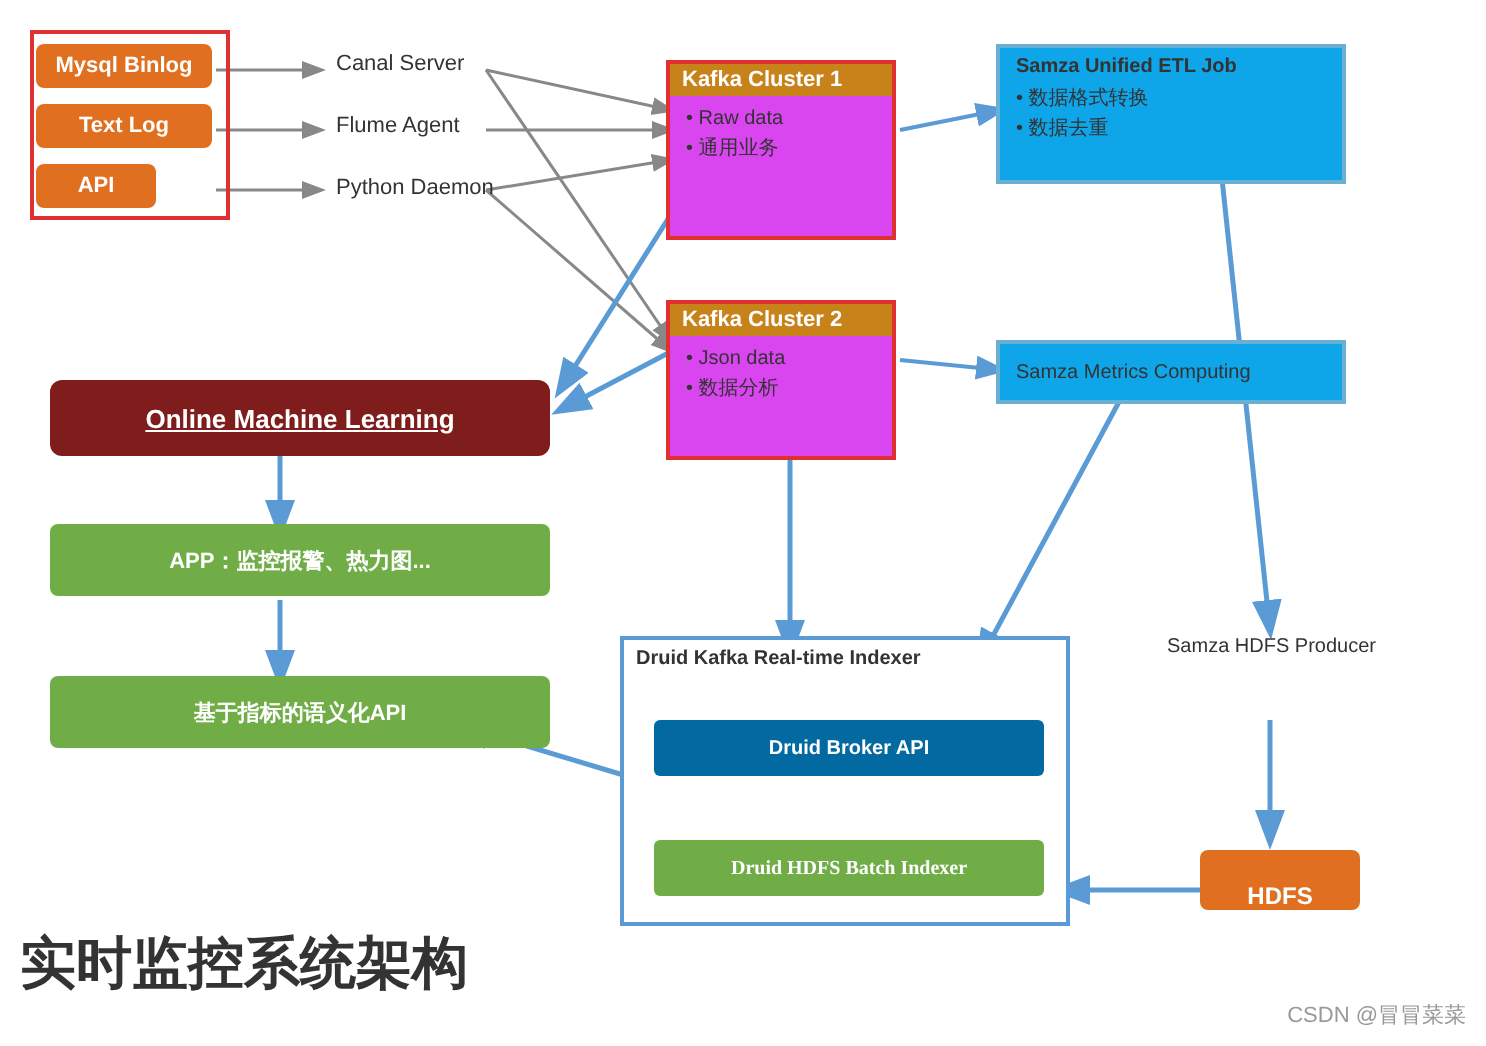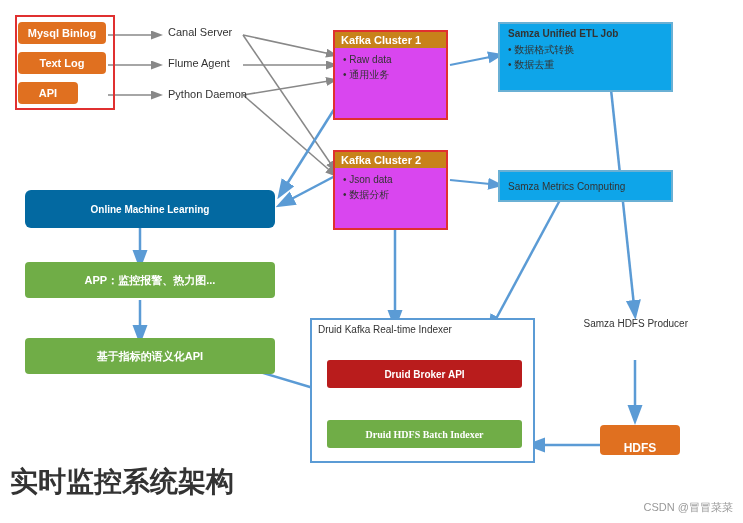--- a/index.html
+++ b/index.html
@@ -83,29 +83,30 @@
     }
 
     .samza-title {
       font-size: 10px;
       color: #333;
       line-height: 1.5;
     }
 
     
     .blue-rounded {
-      background: #0369a1;
+      background: #7f1d1d;
       color: white;
       border-radius: 6px;
       position: absolute;
       display: flex;
       align-items: center;
       justify-content: center;
-      font-size: 10px;
-      font-weight: bold;
+      font-size: 13px;
+      font-weight: bold;
+      text-decoration: underline;
     }
 
     
     .green-box {
       background: #70ad47;
       color: white;
       border-radius: 4px;
       position: absolute;
       display: flex;
       align-items: center;
@@ -129,21 +130,21 @@
       position: absolute;
       display: flex;
       align-items: center;
       justify-content: center;
       font-size: 10px;
       font-weight: bold;
       font-family: Liberation Serif, serif;
     }
 
     .druid-inner-blue {
-      background: #b91c1c;
+      background: #0369a1;
       color: white;
       border-radius: 3px;
       position: absolute;
       display: flex;
       align-items: center;
       justify-content: center;
       font-size: 10px;
       font-weight: bold;
     }
 
@@ -319,21 +320,21 @@
   <div class="green-box" style="left:25px; top:262px; width:250px; height:36px;">
     <span>APP：监控报警、热力图...</span>
   </div>
 
   <div class="green-box" style="left:25px; top:338px; width:250px; height:36px;">
     <span>基于指标的语义化API</span>
   </div>
 
   <div class="druid-outer" style="left:310px; top:318px; width:225px; height:145px;">
 
-    <div style="position:absolute; top:4px; left:6px; font-size:10px; color:#333; font-weight:normal;">Druid Kafka Real-time Indexer</div>
+    <div style="position:absolute; top:4px; left:6px; font-size:10px; color:#333; font-weight:bold;">Druid Kafka Real-time Indexer</div>
 
     <div class="druid-inner-blue" style="left:15px; top:40px; width:195px; height:28px;">
       <span>Druid Broker API</span>
     </div>
 
     <div class="druid-inner" style="left:15px; top:100px; width:195px; height:28px;">
       <span>Druid HDFS Batch Indexer</span>
     </div>
   </div>
 

